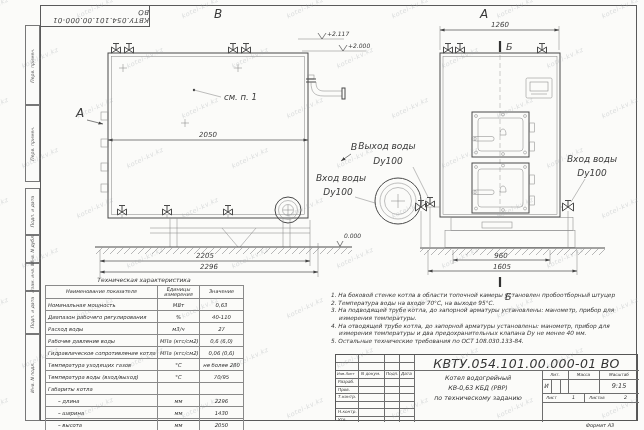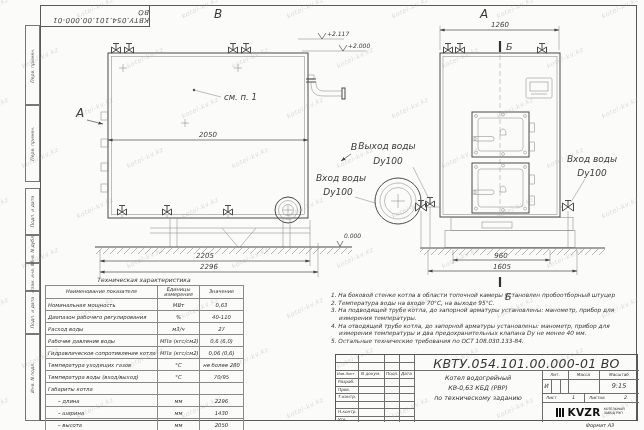--- a/index.html
+++ b/index.html
@@ -416,32 +416,20 @@
     <div class="tbt" style="left:206px;top:17px;width:26px;text-align:center;font-size:4.2px;">Лит.</div>
     <div class="tbt" style="left:232px;top:17px;width:31px;text-align:center;font-size:4.2px;">Масса</div>
     <div class="tbt" style="left:263px;top:17px;width:40px;text-align:center;font-size:4.2px;">Масштаб</div>
     <div class="tbt" style="left:206px;top:27px;width:9px;text-align:center;font-size:6px;">И</div>
     <div class="tbt" style="left:263px;top:27px;width:40px;text-align:center;font-size:6.5px;">9:15</div>
     <div class="tbt" style="left:210px;top:39.5px;font-size:4.2px;">Лист</div>
     <div class="tbt" style="left:236px;top:39.5px;font-size:4.8px;">1</div>
     <div class="tbt" style="left:253px;top:39.5px;font-size:4.2px;">Листов</div>
     <div class="tbt" style="left:288px;top:39.5px;font-size:4.8px;">2</div>
 
-    <div class="tbt" id="logo" style="left:206px;top:51px;">
-      <span class="bars">
-          <i></i>
-          <i></i>
-          <i></i>
-        </span>
-      <span class="kv">KVZR</span>
-      <span class="sub">
-        <span>КОТЕЛЬНЫЙ</span>
-        <span>ЗАВОД РЭП</span>
-      </span>
-    </div>
   </div>
 
   <div class="abs tbt" style="left:560px;top:422px;width:80px;text-align:center;font-size:5px;z-index:2;">Формат   А3</div>
 
   <div class="abs" id="wm">
       <span class="wmt" style="left: -30px; top: 4px;">kotel-kv.kz</span>
       <span class="wmt" style="left: 75px; top: 4px;">kotel-kv.kz</span>
       <span class="wmt" style="left: 180px; top: 4px;">kotel-kv.kz</span>
       <span class="wmt" style="left: 285px; top: 4px;">kotel-kv.kz</span>
       <span class="wmt" style="left: 390px; top: 4px;">kotel-kv.kz</span>

